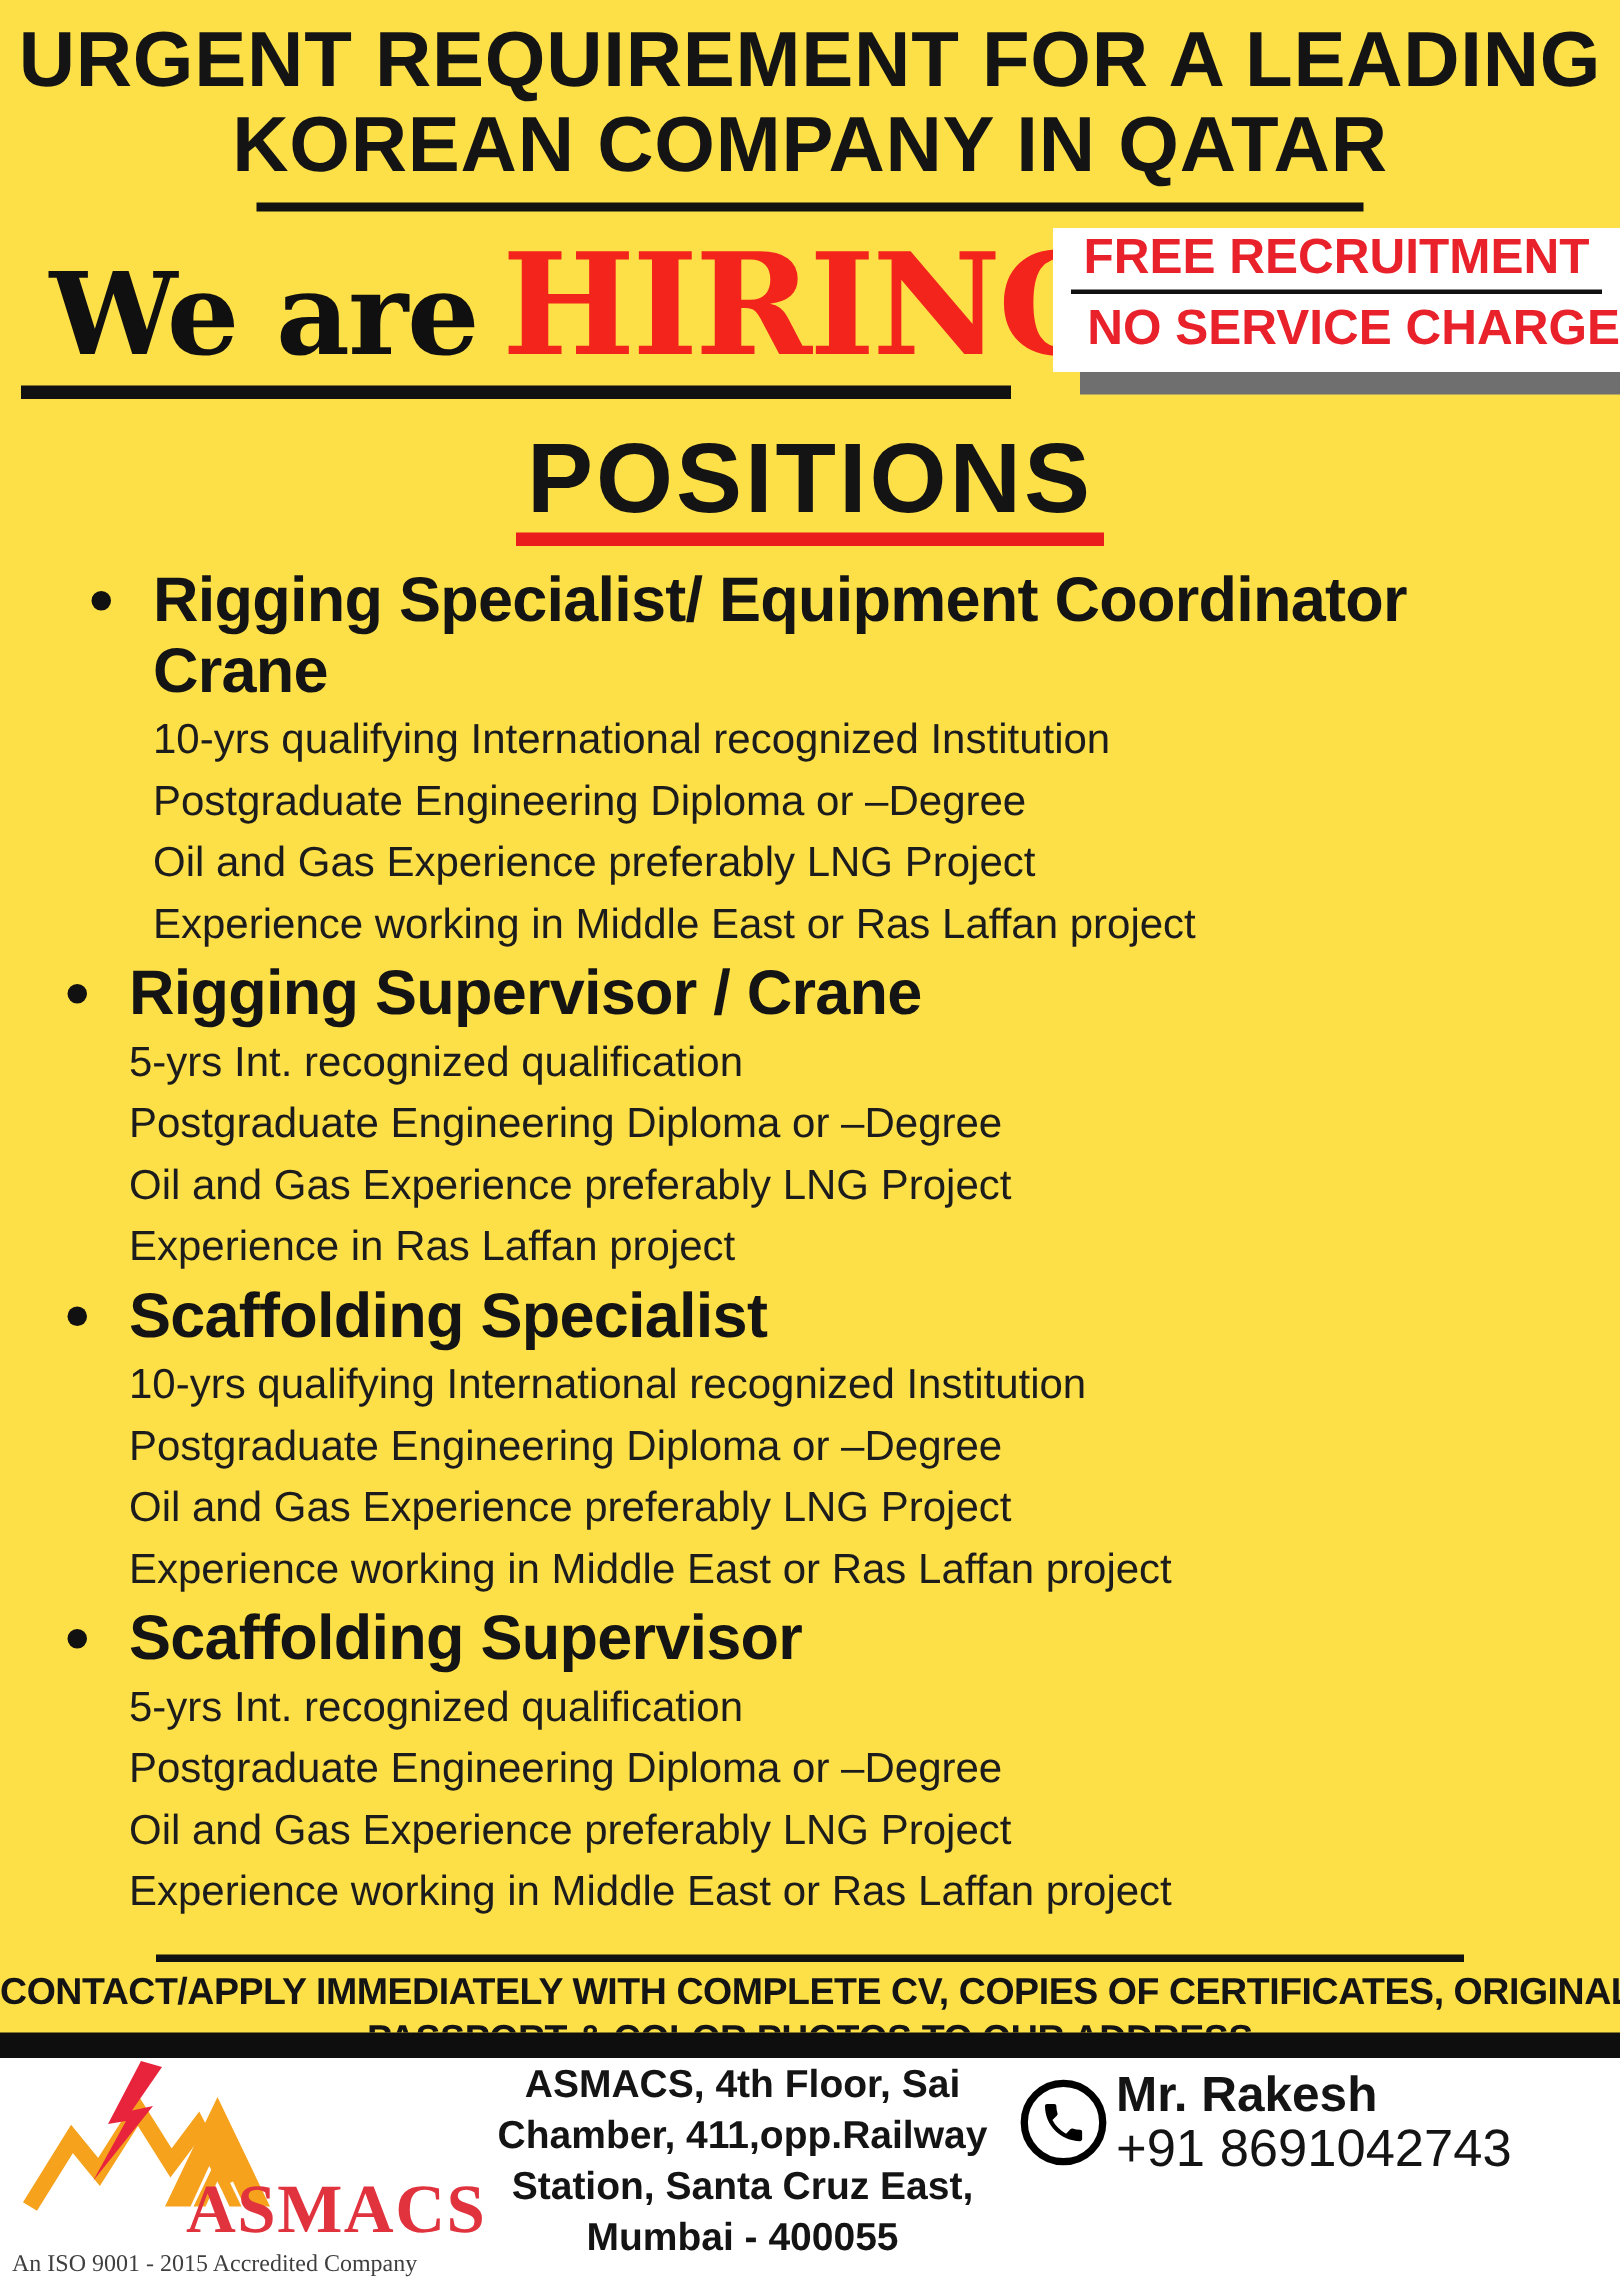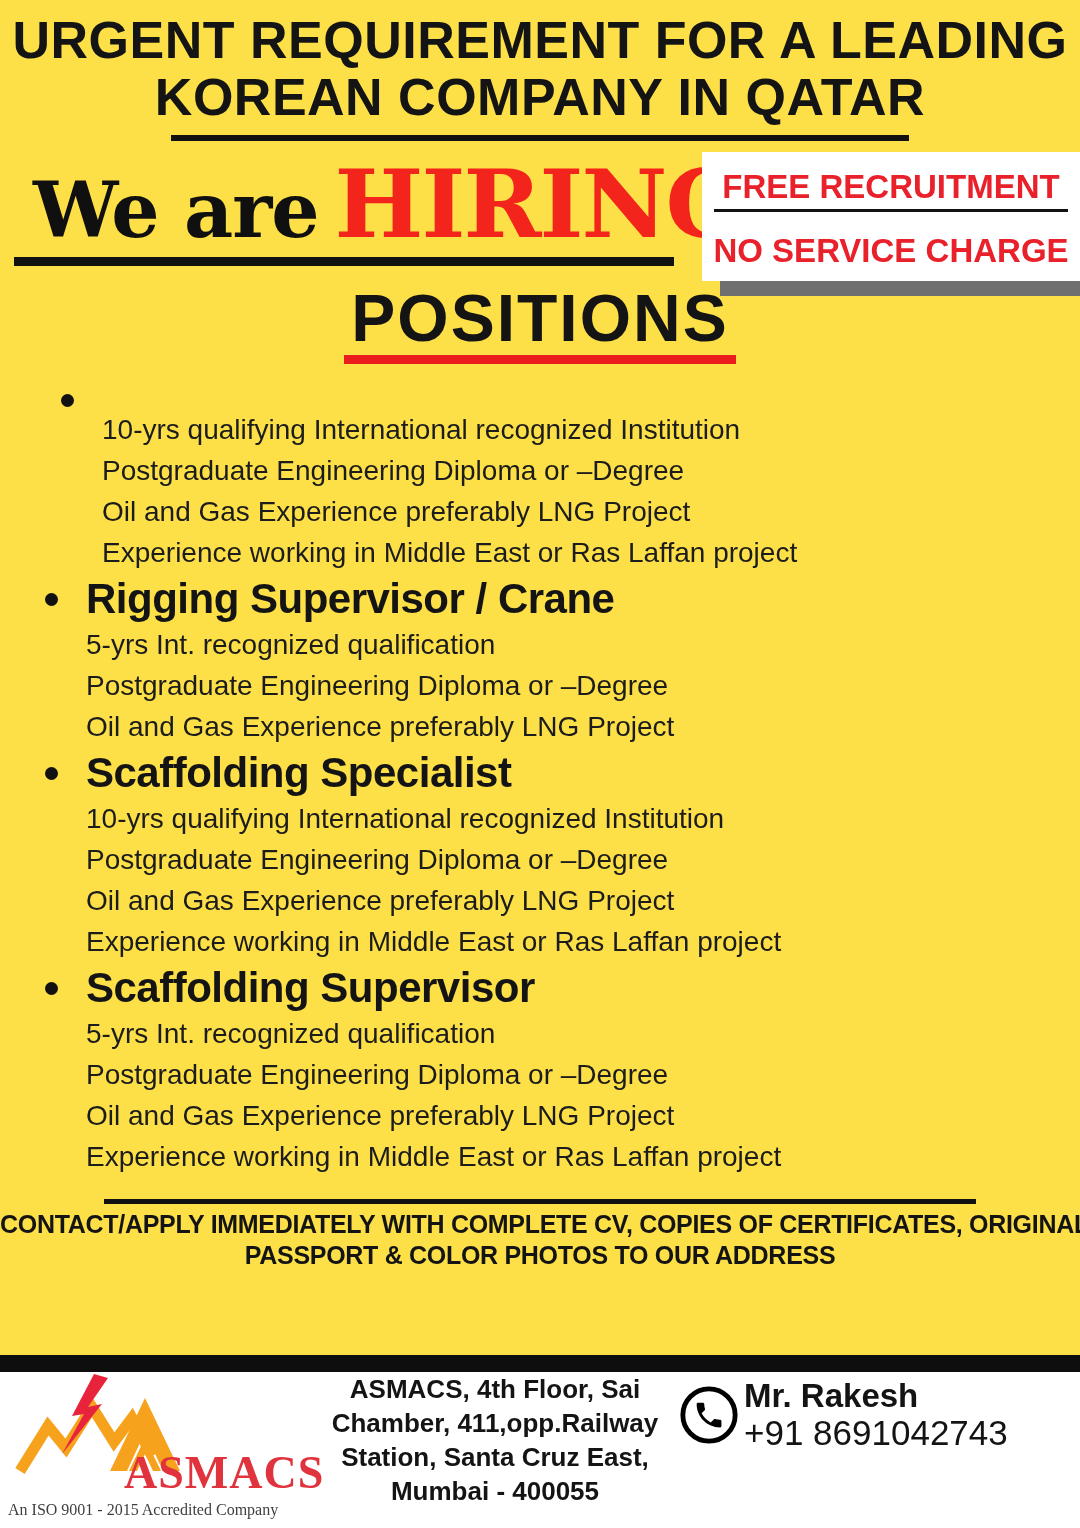--- a/index.html
+++ b/index.html
@@ -34,26 +34,26 @@
     font-size: 76px; color: #101010; letter-spacing: -1px; white-space: nowrap;
   }
   .hiring-word {
     font-family: "DejaVu Serif", serif; font-weight: bold;
     font-size: 94px; color: #f3241c; letter-spacing: -2px; white-space: nowrap;
   }
   .hiring-underline { width: 660px; height: 9px; background: #111; margin: 4px 0 0 14px; }
 
   
   .badge { position: absolute; top: 152px; right: 0; width: 378px; }
-  .badge-box { background: #ffffff; text-align: center; padding: 16px 0 11px; }
+  .badge-box { background: #ffffff; text-align: center; padding: 0 0 11px; }
   .badge-line1 {
     display: inline-block; color: #e8212b; font-weight: bold; font-size: 33px;
     border-bottom: 3px solid #111; padding: 0 8px 3px; white-space: nowrap;
   }
-  .badge-line2 { color: #e8212b; font-weight: bold; font-size: 33px; margin-top: 20px; white-space: nowrap; }
+  .badge-line2 { color: #e8212b; font-weight: bold; font-size: 33px; margin-top: 3px; white-space: nowrap; text-align: right; }
   .badge-shadow { height: 15px; background: #6f6f6f; margin-left: 18px; }
 
   
   .positions-title {
     text-align: center; font-weight: bold; font-size: 66px; line-height: 70px;
     letter-spacing: 2px; margin-top: 17px;
   }
   .positions-underline { width: 392px; height: 9px; background: #ea1c1c; margin: 2px auto 0; }
 
   
@@ -127,38 +127,41 @@
       <div class="badge-shadow"></div>
     </div>
 
     <div class="positions-title">POSITIONS</div>
     <div class="positions-underline"></div>
 
     <div class="positions-list">
   <div class="position-item">
     <div class="position-head">
       <span class="bullet-dot"></span>
+      <span class="position-title">Rigging Specialist/ Equipment Coordinator
+Crane</span>
     </div>
     <div class="position-details">
             <div class="detail-line">10-yrs qualifying International recognized Institution</div>
             <div class="detail-line">Postgraduate Engineering Diploma or –Degree</div>
             <div class="detail-line">Oil and Gas Experience preferably LNG Project</div>
             <div class="detail-line">Experience working in Middle East or Ras Laffan project</div>
           </div>
   </div>
 
   <div class="position-item">
     <div class="position-head">
       <span class="bullet-dot"></span>
       <span class="position-title">Rigging Supervisor / Crane</span>
     </div>
     <div class="position-details">
             <div class="detail-line">5-yrs Int. recognized qualification</div>
             <div class="detail-line">Postgraduate Engineering Diploma or –Degree</div>
             <div class="detail-line">Oil and Gas Experience preferably LNG Project</div>
+            <div class="detail-line">Experience in Ras Laffan project</div>
           </div>
   </div>
 
   <div class="position-item">
     <div class="position-head">
       <span class="bullet-dot"></span>
       <span class="position-title">Scaffolding Specialist</span>
     </div>
     <div class="position-details">
             <div class="detail-line">10-yrs qualifying International recognized Institution</div>

